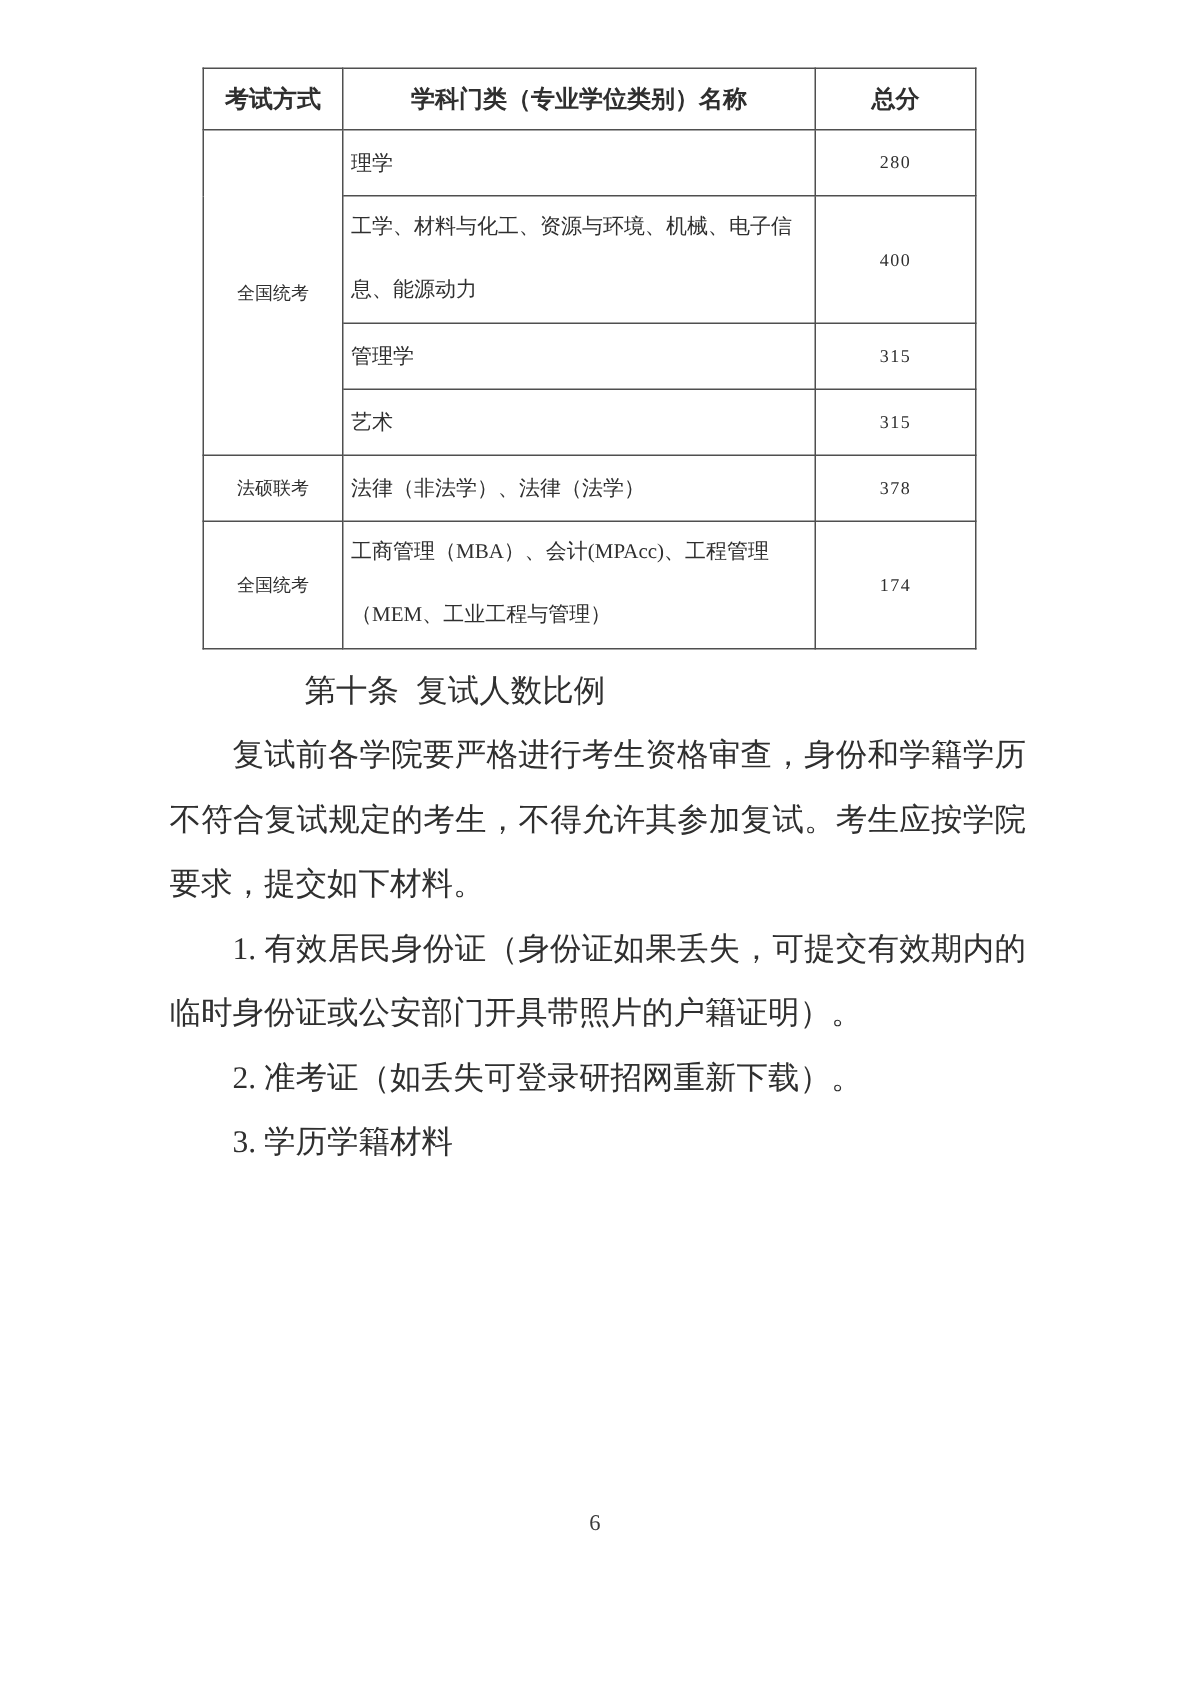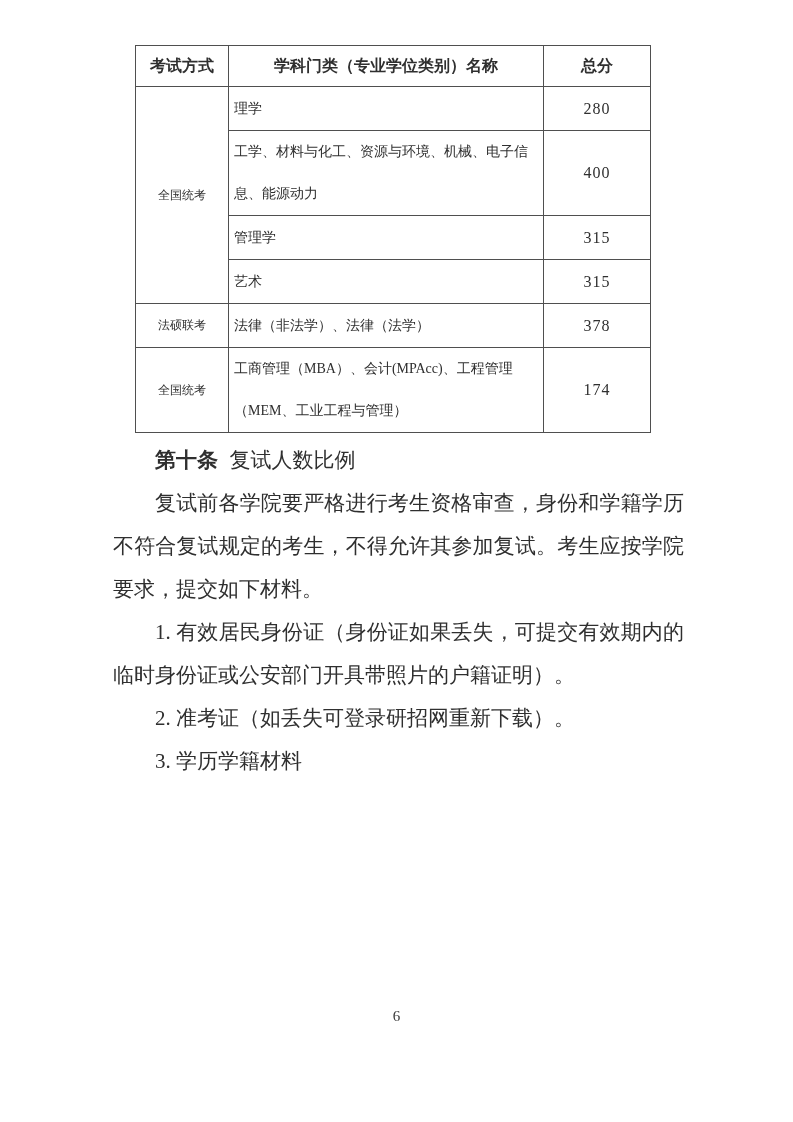--- a/index.html
+++ b/index.html
@@ -26,35 +26,35 @@
     vertical-align: middle;
     box-sizing: border-box;
   }
   .score-table th {
     font-weight: bold;
     font-size: 16px;
     height: 41px;
     text-align: center;
   }
   td.method { font-size: 12px; text-align: center; }
-  td.score  { font-size: 16px; text-align: center; letter-spacing: 1px; margin-top: 31px; }
+  td.score  { font-size: 12px; text-align: center; letter-spacing: 1px; margin-top: 31px; }
   td.subject { font-size: 14px; text-align: left; padding: 0 5px; }
   tr.single td { height: 44px; }
   tr.tall td { height: 81px; }
   tr.tall td.subject { line-height: 42px; }
 
   
   .text-block {
     margin: 6px 0 0 0;
     font-size: 21px;
     line-height: 43px;
     text-align: justify;
   }
   .text-block p { margin: 0; text-indent: 2em; }
-  .article-heading .label { font-weight: bold; margin-right: 0.55em; }
+  .article-heading .label { font-weight: normal; margin-right: 0.55em; margin-left: 48px; }
 
   
   .page-number {
     position: absolute;
     top: 1008px; left: 0;
     width: 100%;
     text-align: center;
     font-size: 15px;
     color: #3a3a3a;
   }

